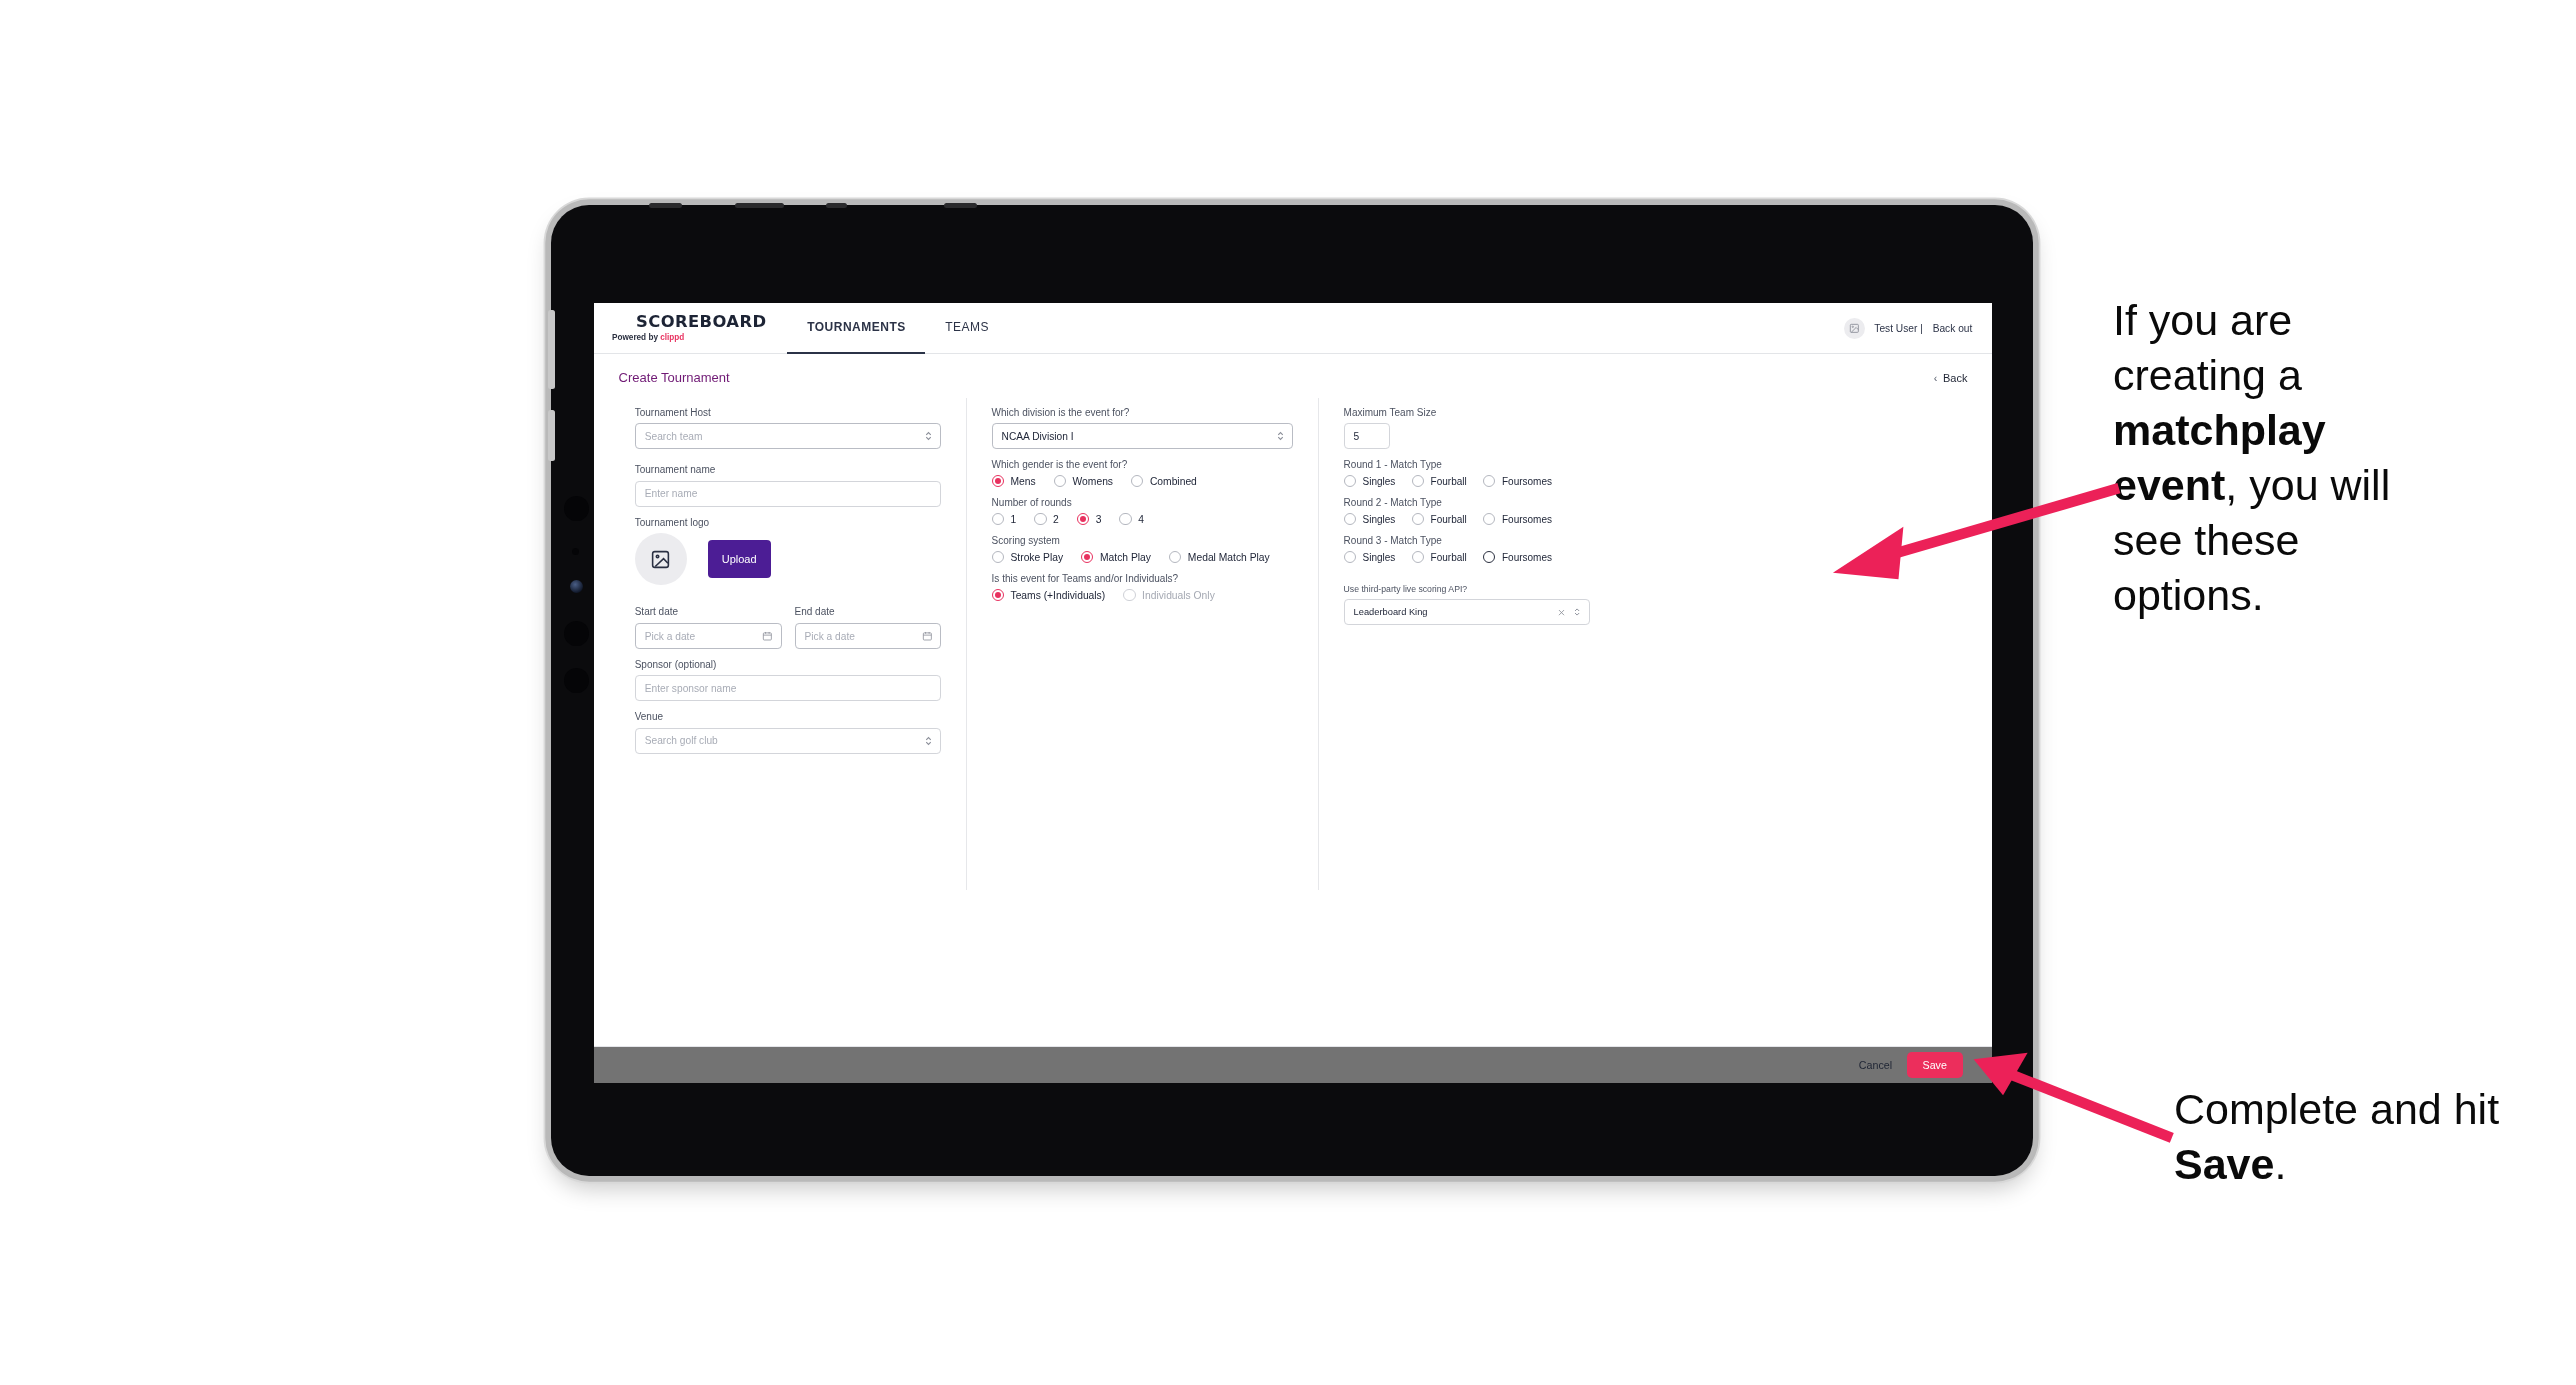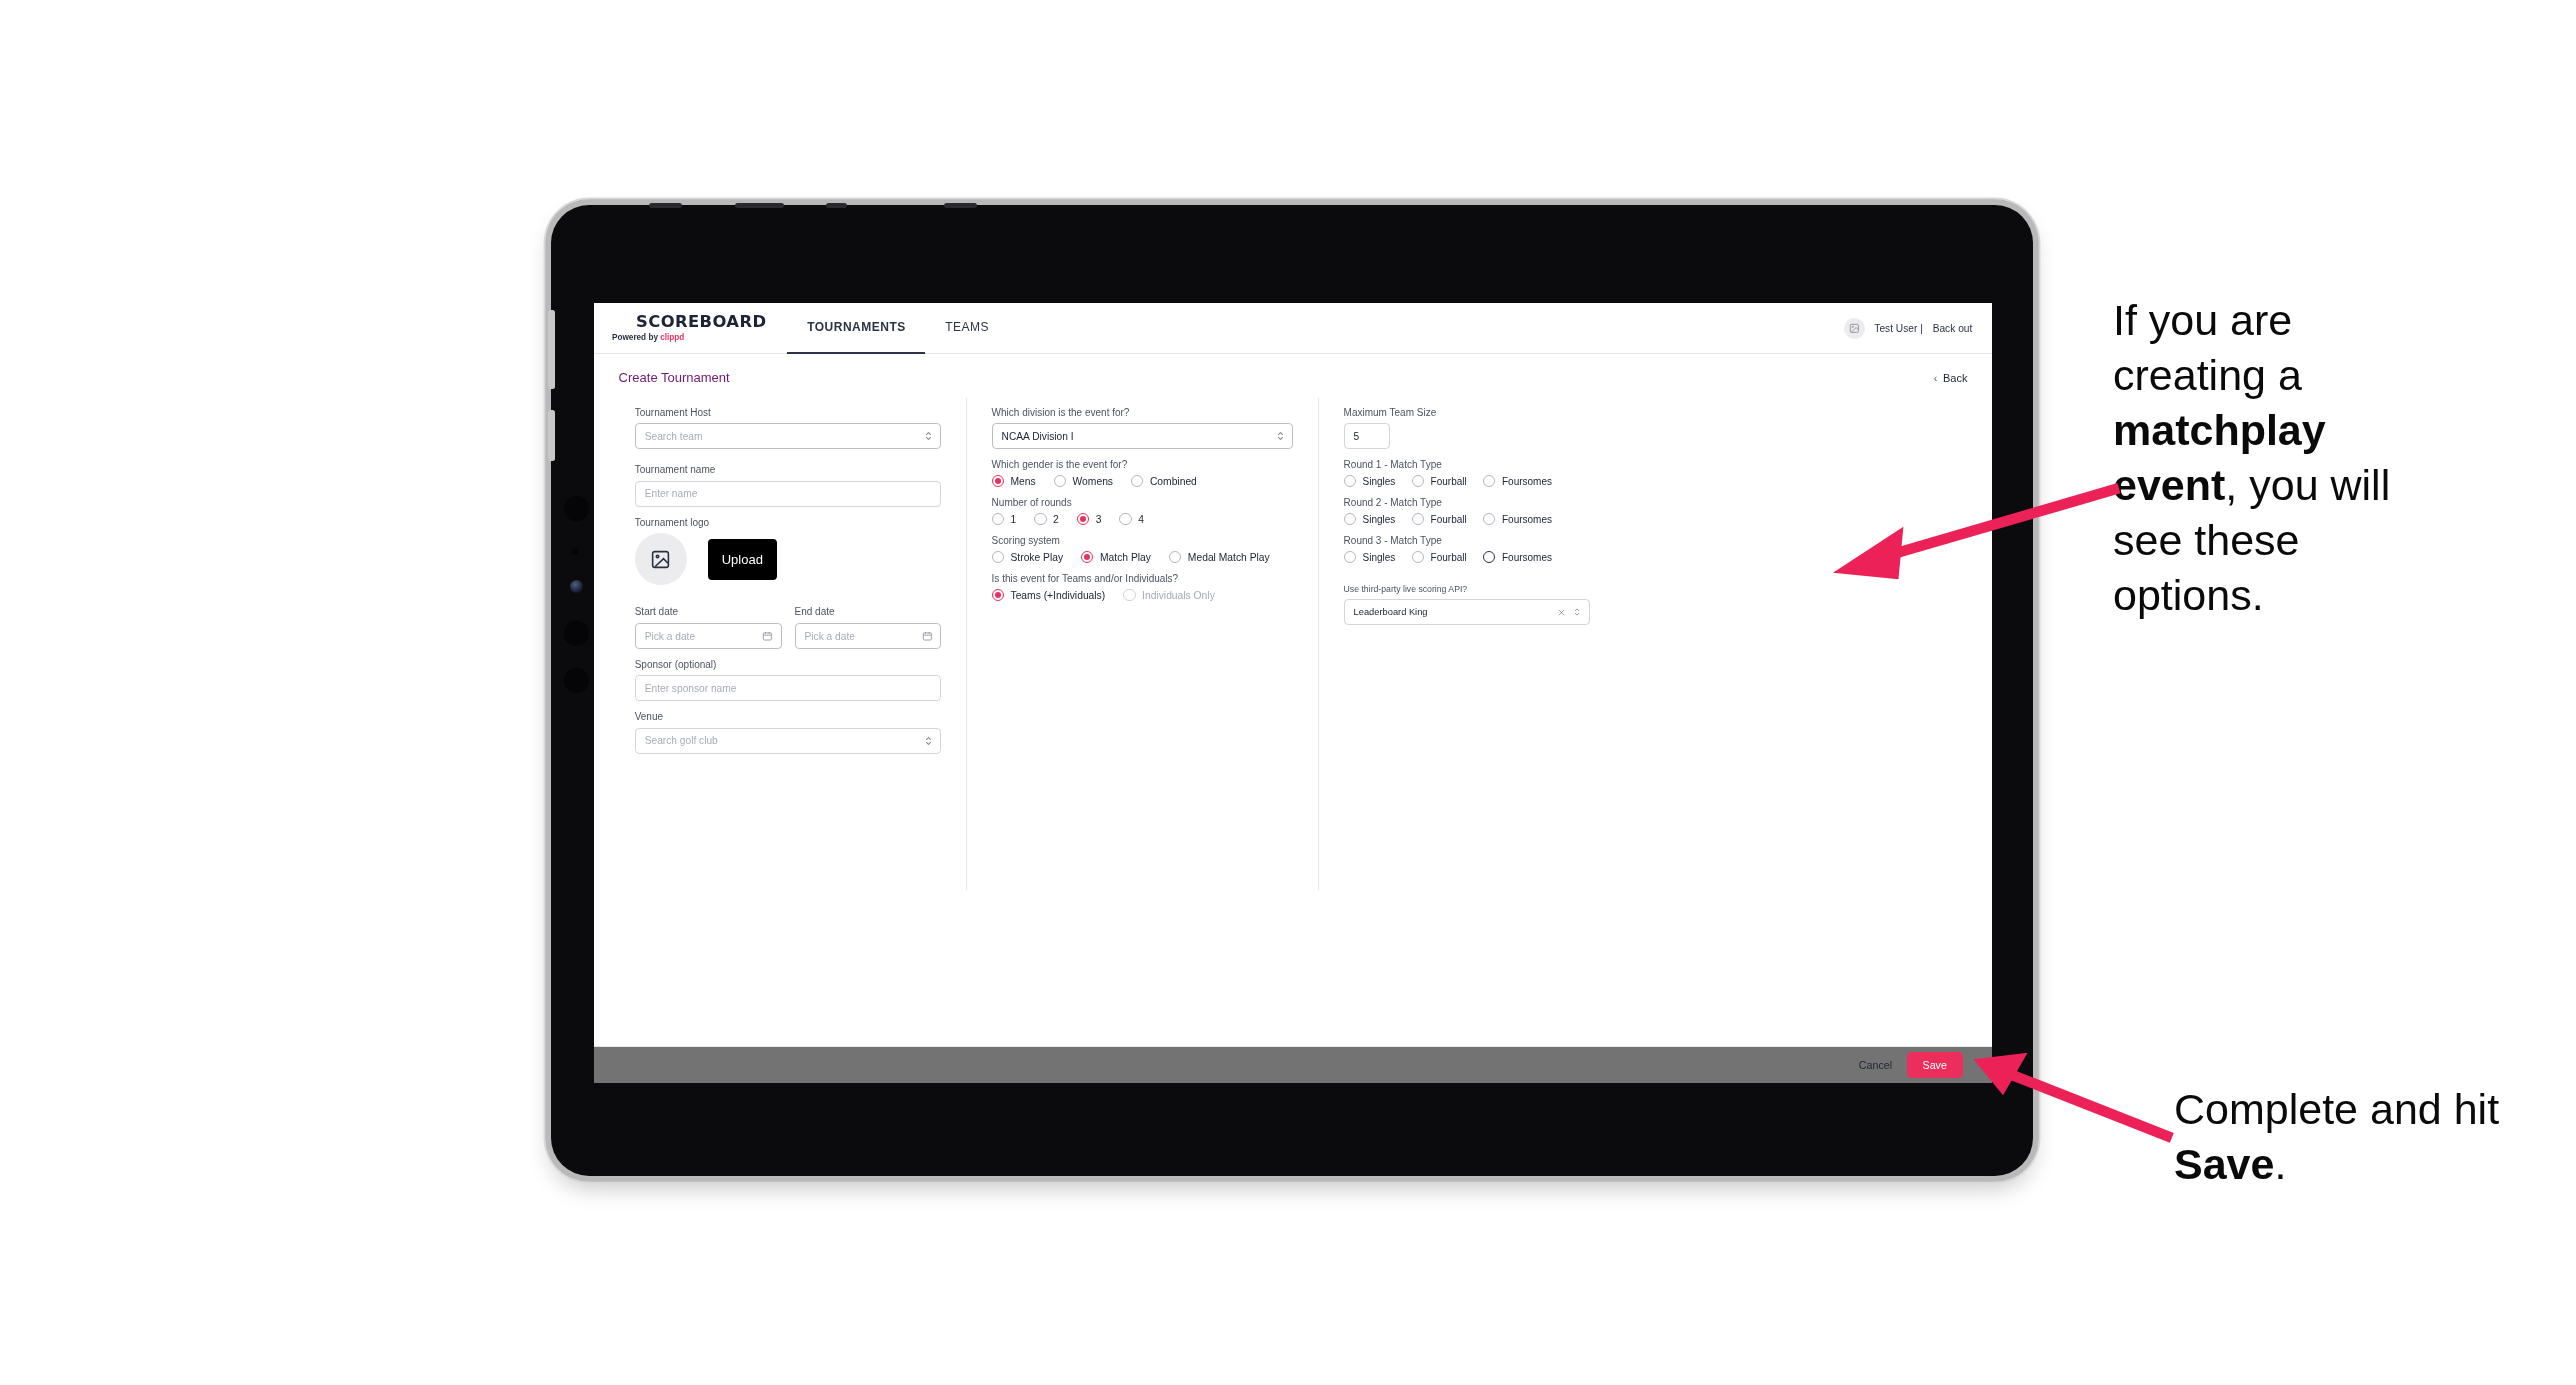--- a/index.html
+++ b/index.html
@@ -134,22 +134,22 @@
   .row2 { display: flex; gap: 13px; }
   .row2 > div { flex: 1; }
 
   
   .logo-row { display:flex; align-items:center; gap: 21px; margin-top: 4.9px; }
   .logo-circle {
     width: 52px; height: 52px; border-radius: 50%; background: #ececef;
     display:flex; align-items:center; justify-content:center; color:#2a3043;
   }
   .btn-dark {
-    background: #000000; color: #fff; border:none; border-radius: 4.1px;
-    padding: 13px 14px; font-size: 13px; cursor: pointer;
+    background: #4c1d95; color: #fff; border:none; border-radius: 4.1px;
+    padding: 13px 14px; font-size: 11px; cursor: pointer;
     font-family: "Liberation Sans", sans-serif;
   }
 
   
   .radio-row { display: flex; align-items: center; gap: 0; flex-wrap: wrap; }
   .radio {
     display: flex; align-items: center; gap: 6.6px; cursor: pointer;
     margin-right: 18px; font-size: 10.3px; color: #22283a;
   }
   .radio .dot {

